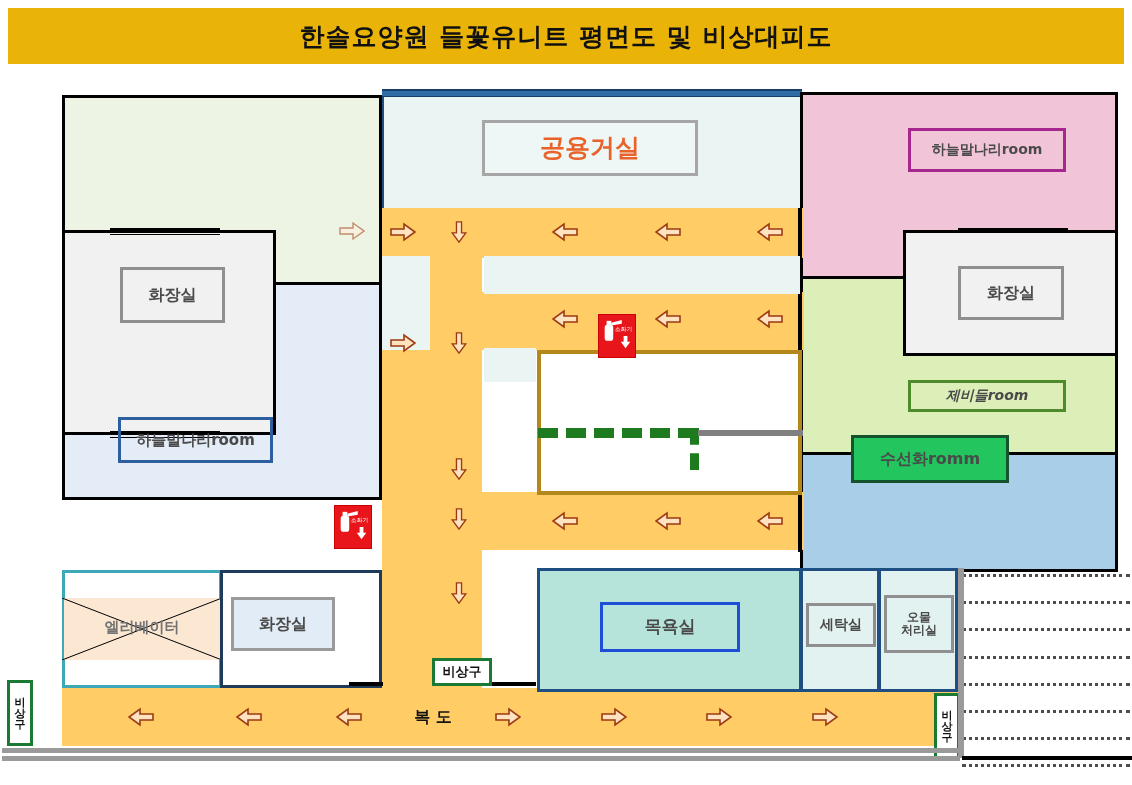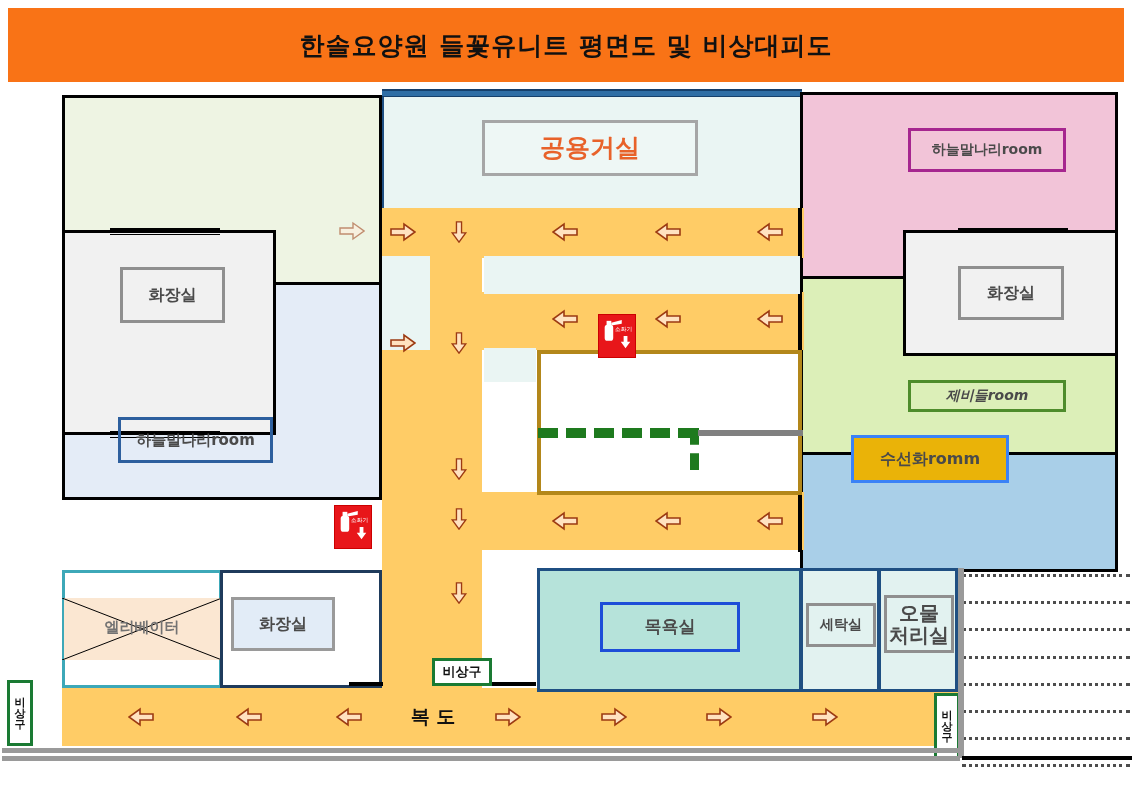--- a/index.html
+++ b/index.html
@@ -1,21 +1,21 @@
 <!DOCTYPE html>
 <html><head>
 <meta charset="utf-8">
 <style>
   html,body{margin:0;padding:0;background:#fff;}
   body{width:1132px;height:785px;position:relative;overflow:hidden;
        font-family:"DejaVu Sans","Liberation Sans",sans-serif;}
 
   
-  #title-bar{position:absolute;left:8px;top:8px;width:1116px;height:74px;
-             background:#f97316;display:flex;align-items:center;justify-content:center;}
+  #title-bar{position:absolute;left:8px;top:8px;width:1116px;height:56px;
+             background:#eab308;display:flex;align-items:center;justify-content:center;}
   #title-text{font-size:25px;font-weight:bold;color:#111;letter-spacing:1px;}
 
   
   .rg{position:absolute;box-sizing:border-box;}
   .lbl{position:absolute;box-sizing:border-box;display:flex;align-items:center;
        justify-content:center;text-align:center;font-weight:bold;color:#4a4a4a;
        line-height:1.12;}
 
   
   .arw{position:absolute;width:26px;height:22px;}
@@ -76,21 +76,21 @@
 
   <div class="rg" style="left:800px;top:196px;width:318px;height:180px;background:#dcefb8;border:3px solid #000;"></div>
   <div class="lbl" style="left:908px;top:300px;width:158px;height:32px;border:3px solid #4e8c2b;font-size:14px;font-style:italic;">제비들room</div>
 
   <div class="rg" style="left:903px;top:150px;width:215px;height:126px;background:#f1f1f1;border:3px solid #000;"></div>
   <div class="lbl" style="left:958px;top:186px;width:106px;height:54px;border:3px solid #8f8f8f;font-size:16px;">화장실</div>
   <div class="rg" style="left:958px;top:148px;width:110px;height:0;border-top:3px solid #000;"></div>
   <div class="rg" style="left:958px;top:273px;width:110px;height:0;border-top:3px solid #000;"></div>
 
   <div class="rg" style="left:800px;top:372px;width:318px;height:120px;background:#a9cfe8;border:3px solid #000;"></div>
-  <div class="lbl" style="left:851px;top:355px;width:158px;height:48px;border:3px solid #3b82f6;font-size:16px;background:#eab308;">수선화romm</div>
+  <div class="lbl" style="left:851px;top:355px;width:158px;height:48px;border:3px solid #14532d;font-size:16px;background:#22c55e;">수선화romm</div>
 
   <div class="rg" style="left:382px;top:128px;width:100px;height:490px;background:#ffcc66;"></div>
 
   <div class="rg" style="left:382px;top:128px;width:422px;height:50px;background:#ffcc66;"></div>
 
   <div class="rg" style="left:382px;top:212px;width:422px;height:58px;background:#ffcc66;"></div>
 
   <div class="rg" style="left:382px;top:412px;width:422px;height:58px;background:#ffcc66;"></div>
 
   <div class="rg" style="left:62px;top:608px;width:897px;height:58px;background:#ffcc66;"></div>
@@ -108,41 +108,41 @@
   <div class="rg" style="left:690px;top:348px;width:0;height:42px;border-left:9px dashed #1e7a1e;"></div>
   <div class="rg" style="left:698px;top:350px;width:105px;height:6px;background:#808080;"></div>
 
   <div class="rg" style="left:537px;top:488px;width:265px;height:124px;background:#b6e3da;border:3px solid #1f4f82;"></div>
   <div class="lbl" style="left:600px;top:522px;width:140px;height:50px;border:3px solid #1d4ed8;font-size:17px;">목욕실</div>
 
   <div class="rg" style="left:800px;top:488px;width:80px;height:124px;background:#e2f2f0;border:3px solid #1f4f82;"></div>
   <div class="lbl" style="left:806px;top:523px;width:70px;height:44px;border:3px solid #8f8f8f;font-size:14px;">세탁실</div>
 
   <div class="rg" style="left:878px;top:488px;width:80px;height:124px;background:#e2f2f0;border:3px solid #1f4f82;"></div>
-  <div class="lbl" style="left:884px;top:515px;width:70px;height:58px;border:3px solid #8f8f8f;font-size:20px;flex-direction:column;">
+  <div class="lbl" style="left:884px;top:515px;width:70px;height:58px;border:3px solid #8f8f8f;font-size:12px;flex-direction:column;">
     <span>오물</span>
     <span>처리실</span>
   </div>
 
   <div class="rg" style="left:62px;top:490px;width:160px;height:118px;background:#fff;border:3px solid #3da8b8;"></div>
   <div class="rg" style="left:64px;top:518px;width:156px;height:62px;background:#fbe7d2;"></div>
 
   <svg style="position:absolute;left:62px;top:518px;width:160px;height:62px;">
     <line x1="0" y1="0" x2="160" y2="62" stroke="#000" stroke-width="1"></line>
     <line x1="0" y1="62" x2="160" y2="0" stroke="#000" stroke-width="1"></line>
   </svg>
   <div class="lbl" style="left:72px;top:532px;width:140px;height:30px;font-size:15px;color:#737373;border:none;">엘리베이터</div>
 
   <div class="rg" style="left:220px;top:490px;width:162px;height:118px;background:#fff;border:3px solid #1f3b5c;"></div>
   <div class="lbl" style="left:231px;top:517px;width:104px;height:54px;border:3px solid #9a9a9a;font-size:16px;background:#e2ecf7;">화장실</div>
 
   <div class="rg" style="left:349px;top:602px;width:34px;height:4px;background:#000;"></div>
   <div class="rg" style="left:478px;top:602px;width:58px;height:4px;background:#000;"></div>
 
-  <div class="lbl" style="left:385px;top:618px;width:96px;height:38px;font-size:19px;color:#111;border:none;">복 도</div>
+  <div class="lbl" style="left:385px;top:618px;width:96px;height:38px;font-size:16px;color:#111;border:none;">복 도</div>
 
   <div class="arw" style="left:390px;top:141px;">
     <svg viewBox="0 0 26 22">
         <path d="M1 8 H14 V3 L25 11 L14 19 V14 H1 Z" fill="#ffe2c0" stroke="#9c3a12" stroke-width="1.6"></path>
       </svg>
     </div>
   <div class="arw" style="left:446px;top:141px;">
     <svg viewBox="0 0 22 26">
         <path d="M8 1 H14 V14 H19 L11 25 L3 14 H8 Z" fill="#ffe2c0" stroke="#9c3a12" stroke-width="1.6"></path>
       </svg>

